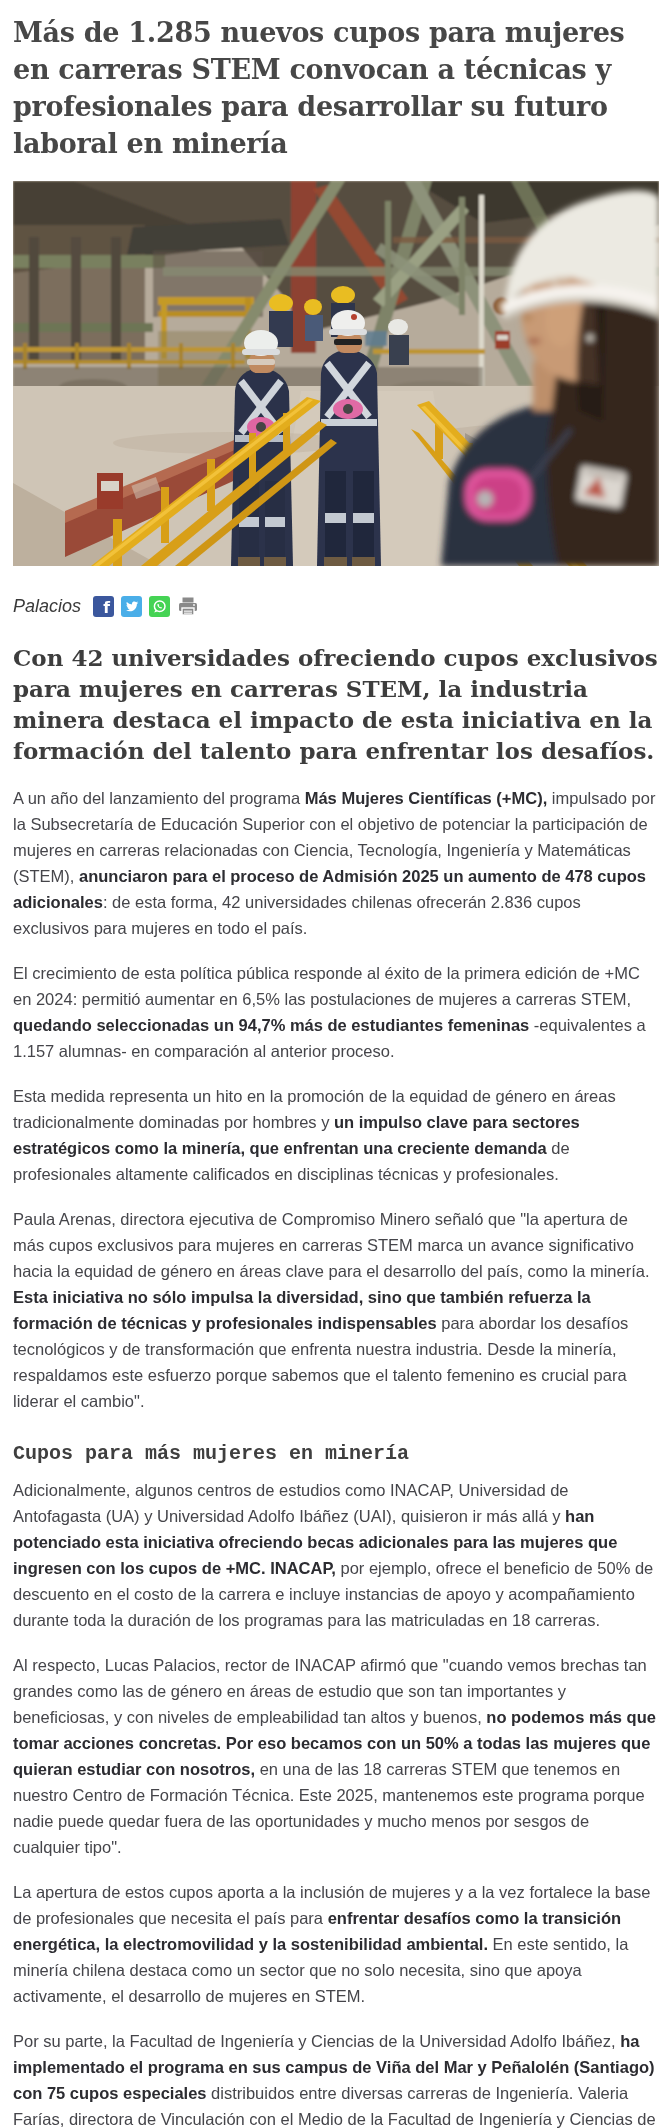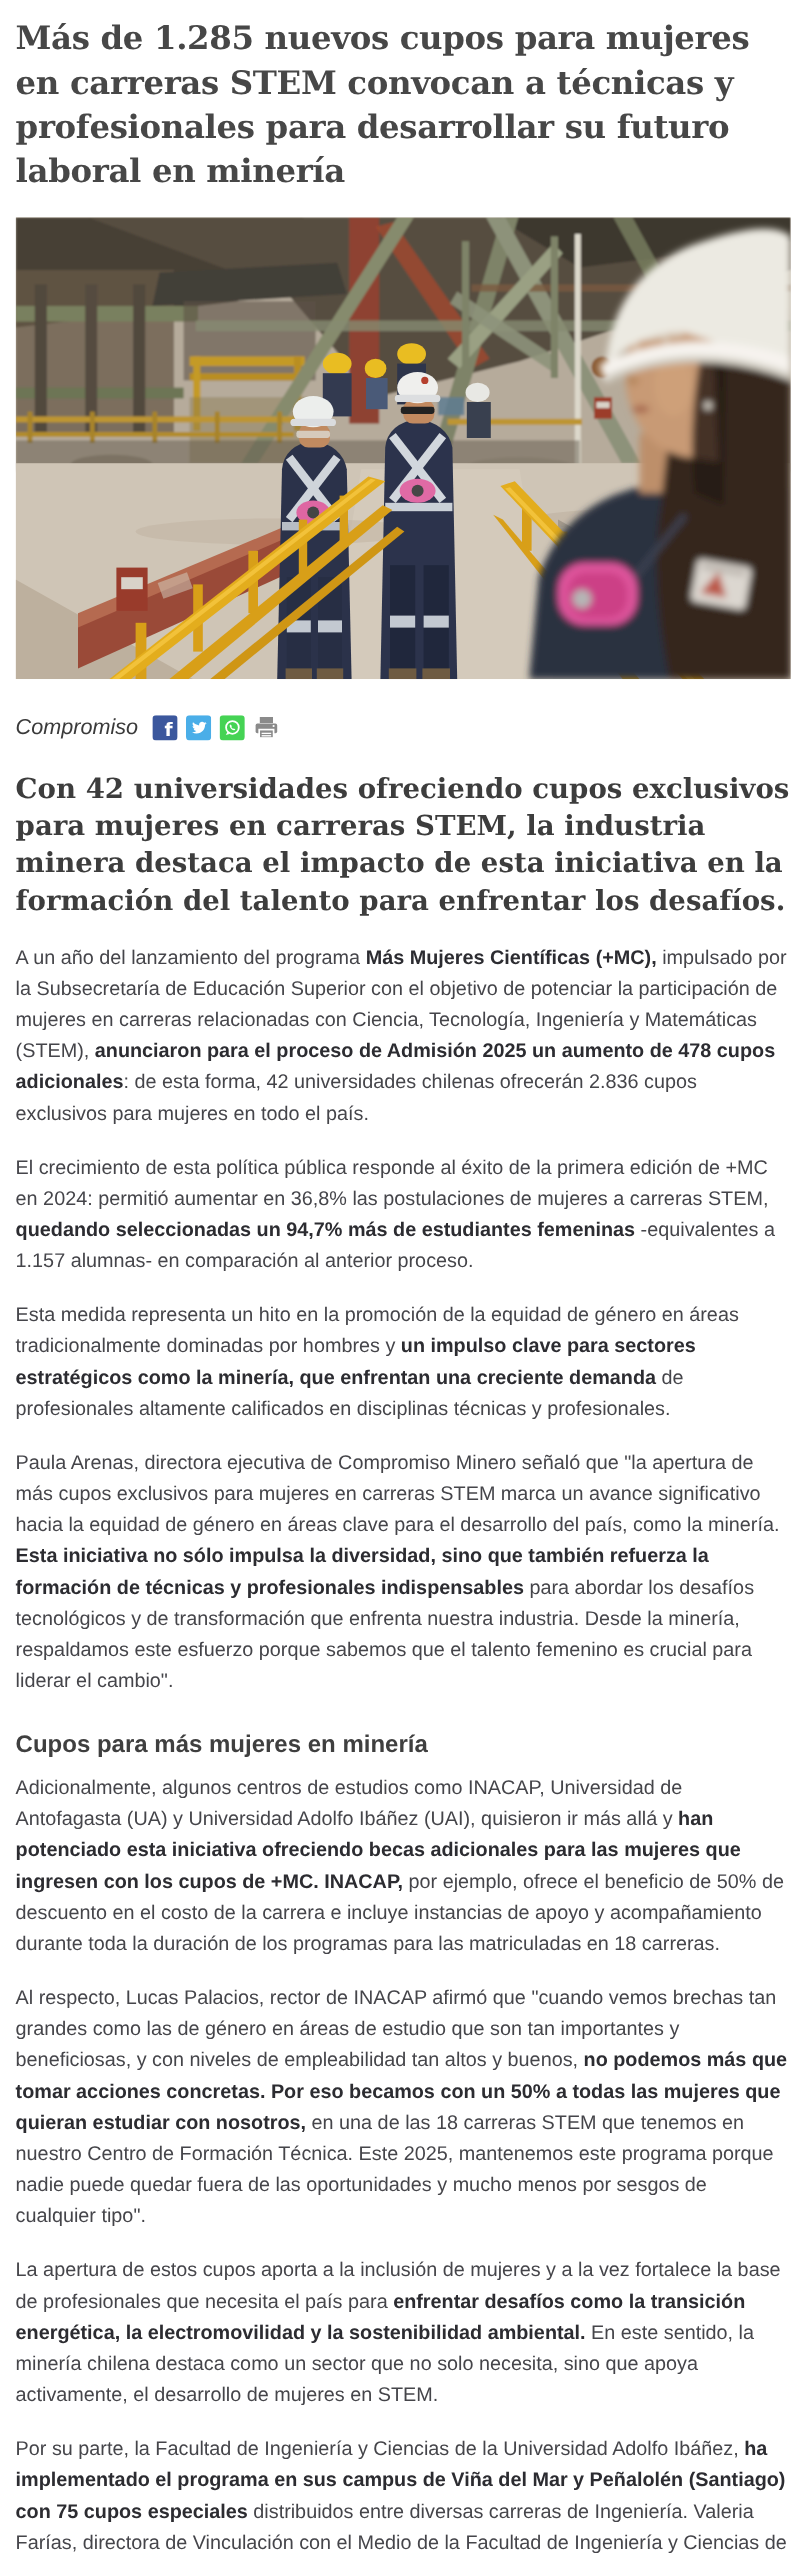--- a/index.html
+++ b/index.html
@@ -63,21 +63,21 @@
     font-size:16.5px;
     line-height:26px;
     margin:0 0 19px 0;
     color:#45454a;
   }
   p.body b{
     font-weight:700;
     color:#2c2c31;
   }
   h2.subheading{
-    font-family:Liberation Sans, sans-serif;
+    font-family:Liberation Mono, monospace;
     font-weight:700;
     font-size:20px;
     line-height:26px;
     color:#3f3f3f;
     margin:27px 0 10px 0;
   }
 </style>
 </head>
 <body>
 
@@ -267,21 +267,21 @@
         <g transform="rotate(10 588 306)">
           <rect x="565" y="288" width="46" height="36" rx="4" fill="#dcd7d0"></rect>
           <polygon points="572,316 584,296 594,316" fill="#b5402e" opacity="0.85"></polygon>
           <rect x="570" y="292" width="36" height="4" fill="#9b958c" opacity="0.6"></rect>
         </g>
       </g>
     </svg>
   </figure>
 
   <div class="share-row">
-    <span class="share-label">Compromiso</span>
+    <span class="share-label">Palacios</span>
 
     <span class="icon-btn">
       <svg width="21" height="21" viewBox="0 0 21 21">
         <rect width="21" height="21" rx="3" fill="#3b579d"></rect>
         <text x="13.5" y="17" text-anchor="middle" font-family="DejaVu Sans, sans-serif" font-size="15.5" font-weight="bold" fill="#ffffff">f</text>
       </svg>
     </span>
 
     <span class="icon-btn">
       <svg width="21" height="21" viewBox="0 0 21 21">
@@ -307,21 +307,21 @@
         <rect x="5" y="12" width="12" height="7" stroke="#ffffff" stroke-width="1.4" fill="#8a8a8a"></rect>
         <rect x="7" y="14.6" width="8" height="1.1" fill="#ffffff"></rect>
         <rect x="7" y="16.6" width="8" height="1.1" fill="#ffffff"></rect>
       </svg>
     </span>
   </div>
 
   <p class="lead">Con 42 universidades ofreciendo cupos exclusivos para mujeres en carreras STEM, la industria minera destaca el impacto de esta iniciativa en la formación del talento para enfrentar los desafíos.</p>
 
   <p class="body"><span>A un año del lanzamiento del programa </span><b>Más Mujeres Científicas (+MC),</b><span> impulsado por la Subsecretaría de Educación Superior con el objetivo de potenciar la participación de mujeres en carreras relacionadas con Ciencia, Tecnología, Ingeniería y Matemáticas (STEM), </span><b>anunciaron para el proceso de Admisión 2025 un aumento de 478 cupos adicionales</b><span>: de esta forma, 42 universidades chilenas ofrecerán 2.836 cupos exclusivos para mujeres en todo el país.</span></p>
-  <p class="body"><span>El crecimiento de esta política pública responde al éxito de la primera edición de +MC en 2024: permitió aumentar en 36,8% las postulaciones de mujeres a carreras STEM, </span><b>quedando seleccionadas un 94,7% más de estudiantes femeninas</b><span> -equivalentes a 1.157 alumnas- en comparación al anterior proceso.</span></p>
+  <p class="body"><span>El crecimiento de esta política pública responde al éxito de la primera edición de +MC en 2024: permitió aumentar en 6,5% las postulaciones de mujeres a carreras STEM, </span><b>quedando seleccionadas un 94,7% más de estudiantes femeninas</b><span> -equivalentes a 1.157 alumnas- en comparación al anterior proceso.</span></p>
   <p class="body"><span>Esta medida representa un hito en la promoción de la equidad de género en áreas tradicionalmente dominadas por hombres y </span><b>un impulso clave para sectores estratégicos como la minería, que enfrentan una creciente demanda</b><span> de profesionales altamente calificados en disciplinas técnicas y profesionales.</span></p>
   <p class="body"><span>Paula Arenas, directora ejecutiva de Compromiso Minero señaló que "la apertura de más cupos exclusivos para mujeres en carreras STEM marca un avance significativo hacia la equidad de género en áreas clave para el desarrollo del país, como la minería. </span><b>Esta iniciativa no sólo impulsa la diversidad, sino que también refuerza la formación de técnicas y profesionales indispensables</b><span> para abordar los desafíos tecnológicos y de transformación que enfrenta nuestra industria. Desde la minería, respaldamos este esfuerzo porque sabemos que el talento femenino es crucial para liderar el cambio".</span></p>
 
   <h2 class="subheading">Cupos para más mujeres en minería</h2>
 
   <p class="body"><span>Adicionalmente, algunos centros de estudios como INACAP, Universidad de Antofagasta (UA) y Universidad Adolfo Ibáñez (UAI), quisieron ir más allá y </span><b>han potenciado esta iniciativa ofreciendo becas adicionales para las mujeres que ingresen con los cupos de +MC. INACAP,</b><span> por ejemplo, ofrece el beneficio de 50% de descuento en el costo de la carrera e incluye instancias de apoyo y acompañamiento durante toda la duración de los programas para las matriculadas en 18 carreras.</span></p>
   <p class="body"><span>Al respecto, Lucas Palacios, rector de INACAP afirmó que "cuando vemos brechas tan grandes como las de género en áreas de estudio que son tan importantes y beneficiosas, y con niveles de empleabilidad tan altos y buenos, </span><b>no podemos más que tomar acciones concretas. Por eso becamos con un 50% a todas las mujeres que quieran estudiar con nosotros,</b><span> en una de las 18 carreras STEM que tenemos en nuestro Centro de Formación Técnica. Este 2025, mantenemos este programa porque nadie puede quedar fuera de las oportunidades y mucho menos por sesgos de cualquier tipo".</span></p>
   <p class="body"><span>La apertura de estos cupos aporta a la inclusión de mujeres y a la vez fortalece la base de profesionales que necesita el país para </span><b>enfrentar desafíos como la transición energética, la electromovilidad y la sostenibilidad ambiental.</b><span> En este sentido, la minería chilena destaca como un sector que no solo necesita, sino que apoya activamente, el desarrollo de mujeres en STEM.</span></p>
   <p class="body"><span>Por su parte, la Facultad de Ingeniería y Ciencias de la Universidad Adolfo Ibáñez, </span><b>ha implementado el programa en sus campus de Viña del Mar y Peñalolén (Santiago) con 75 cupos especiales</b><span> distribuidos entre diversas carreras de Ingeniería. Valeria Farías, directora de Vinculación con el Medio de la Facultad de Ingeniería y Ciencias de la UAI y también adherente de Compromiso Minero, explicó que "en el último proceso de admisión, la proporción de mujeres seleccionadas aumentó en 9 puntos porcentuales, pasando del 26% al 35%. Este cambio refleja una mayor preferencia por estas disciplinas a la vez que un destacado desempeño académico, ya que las mujeres convocadas superaron a los hombres en varios indicadores del puntaje ponderado".</span></p>
 

